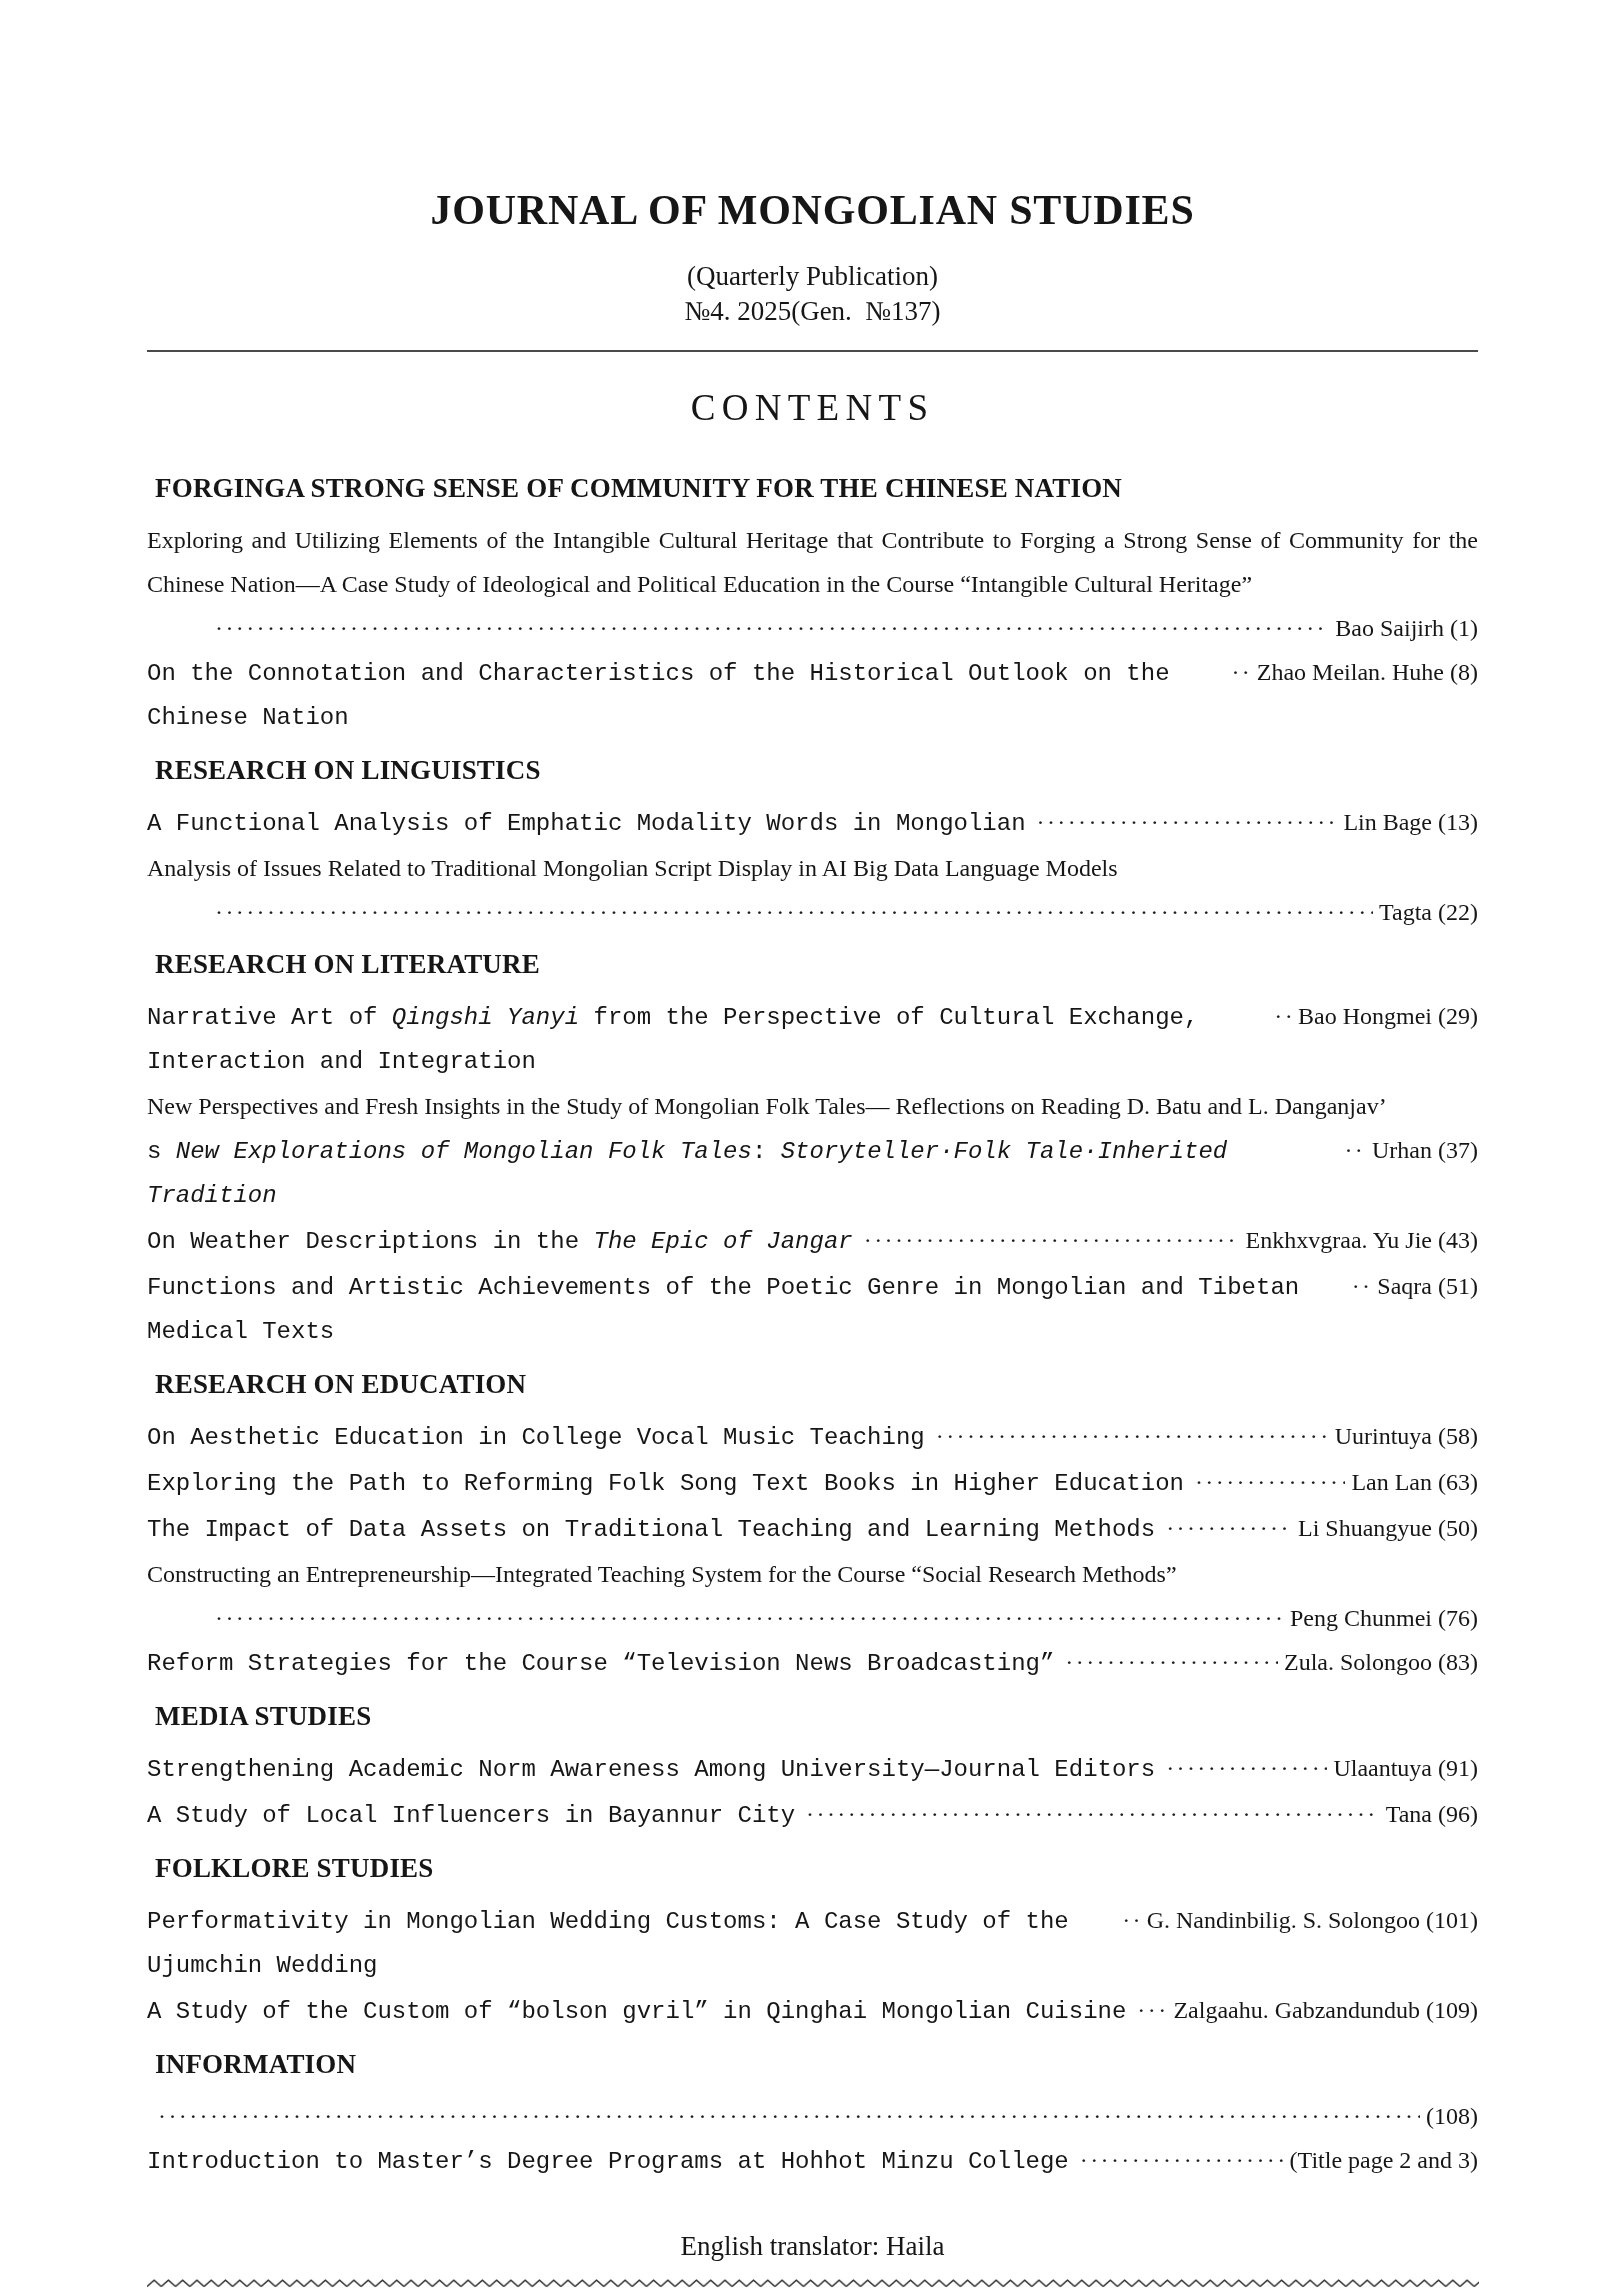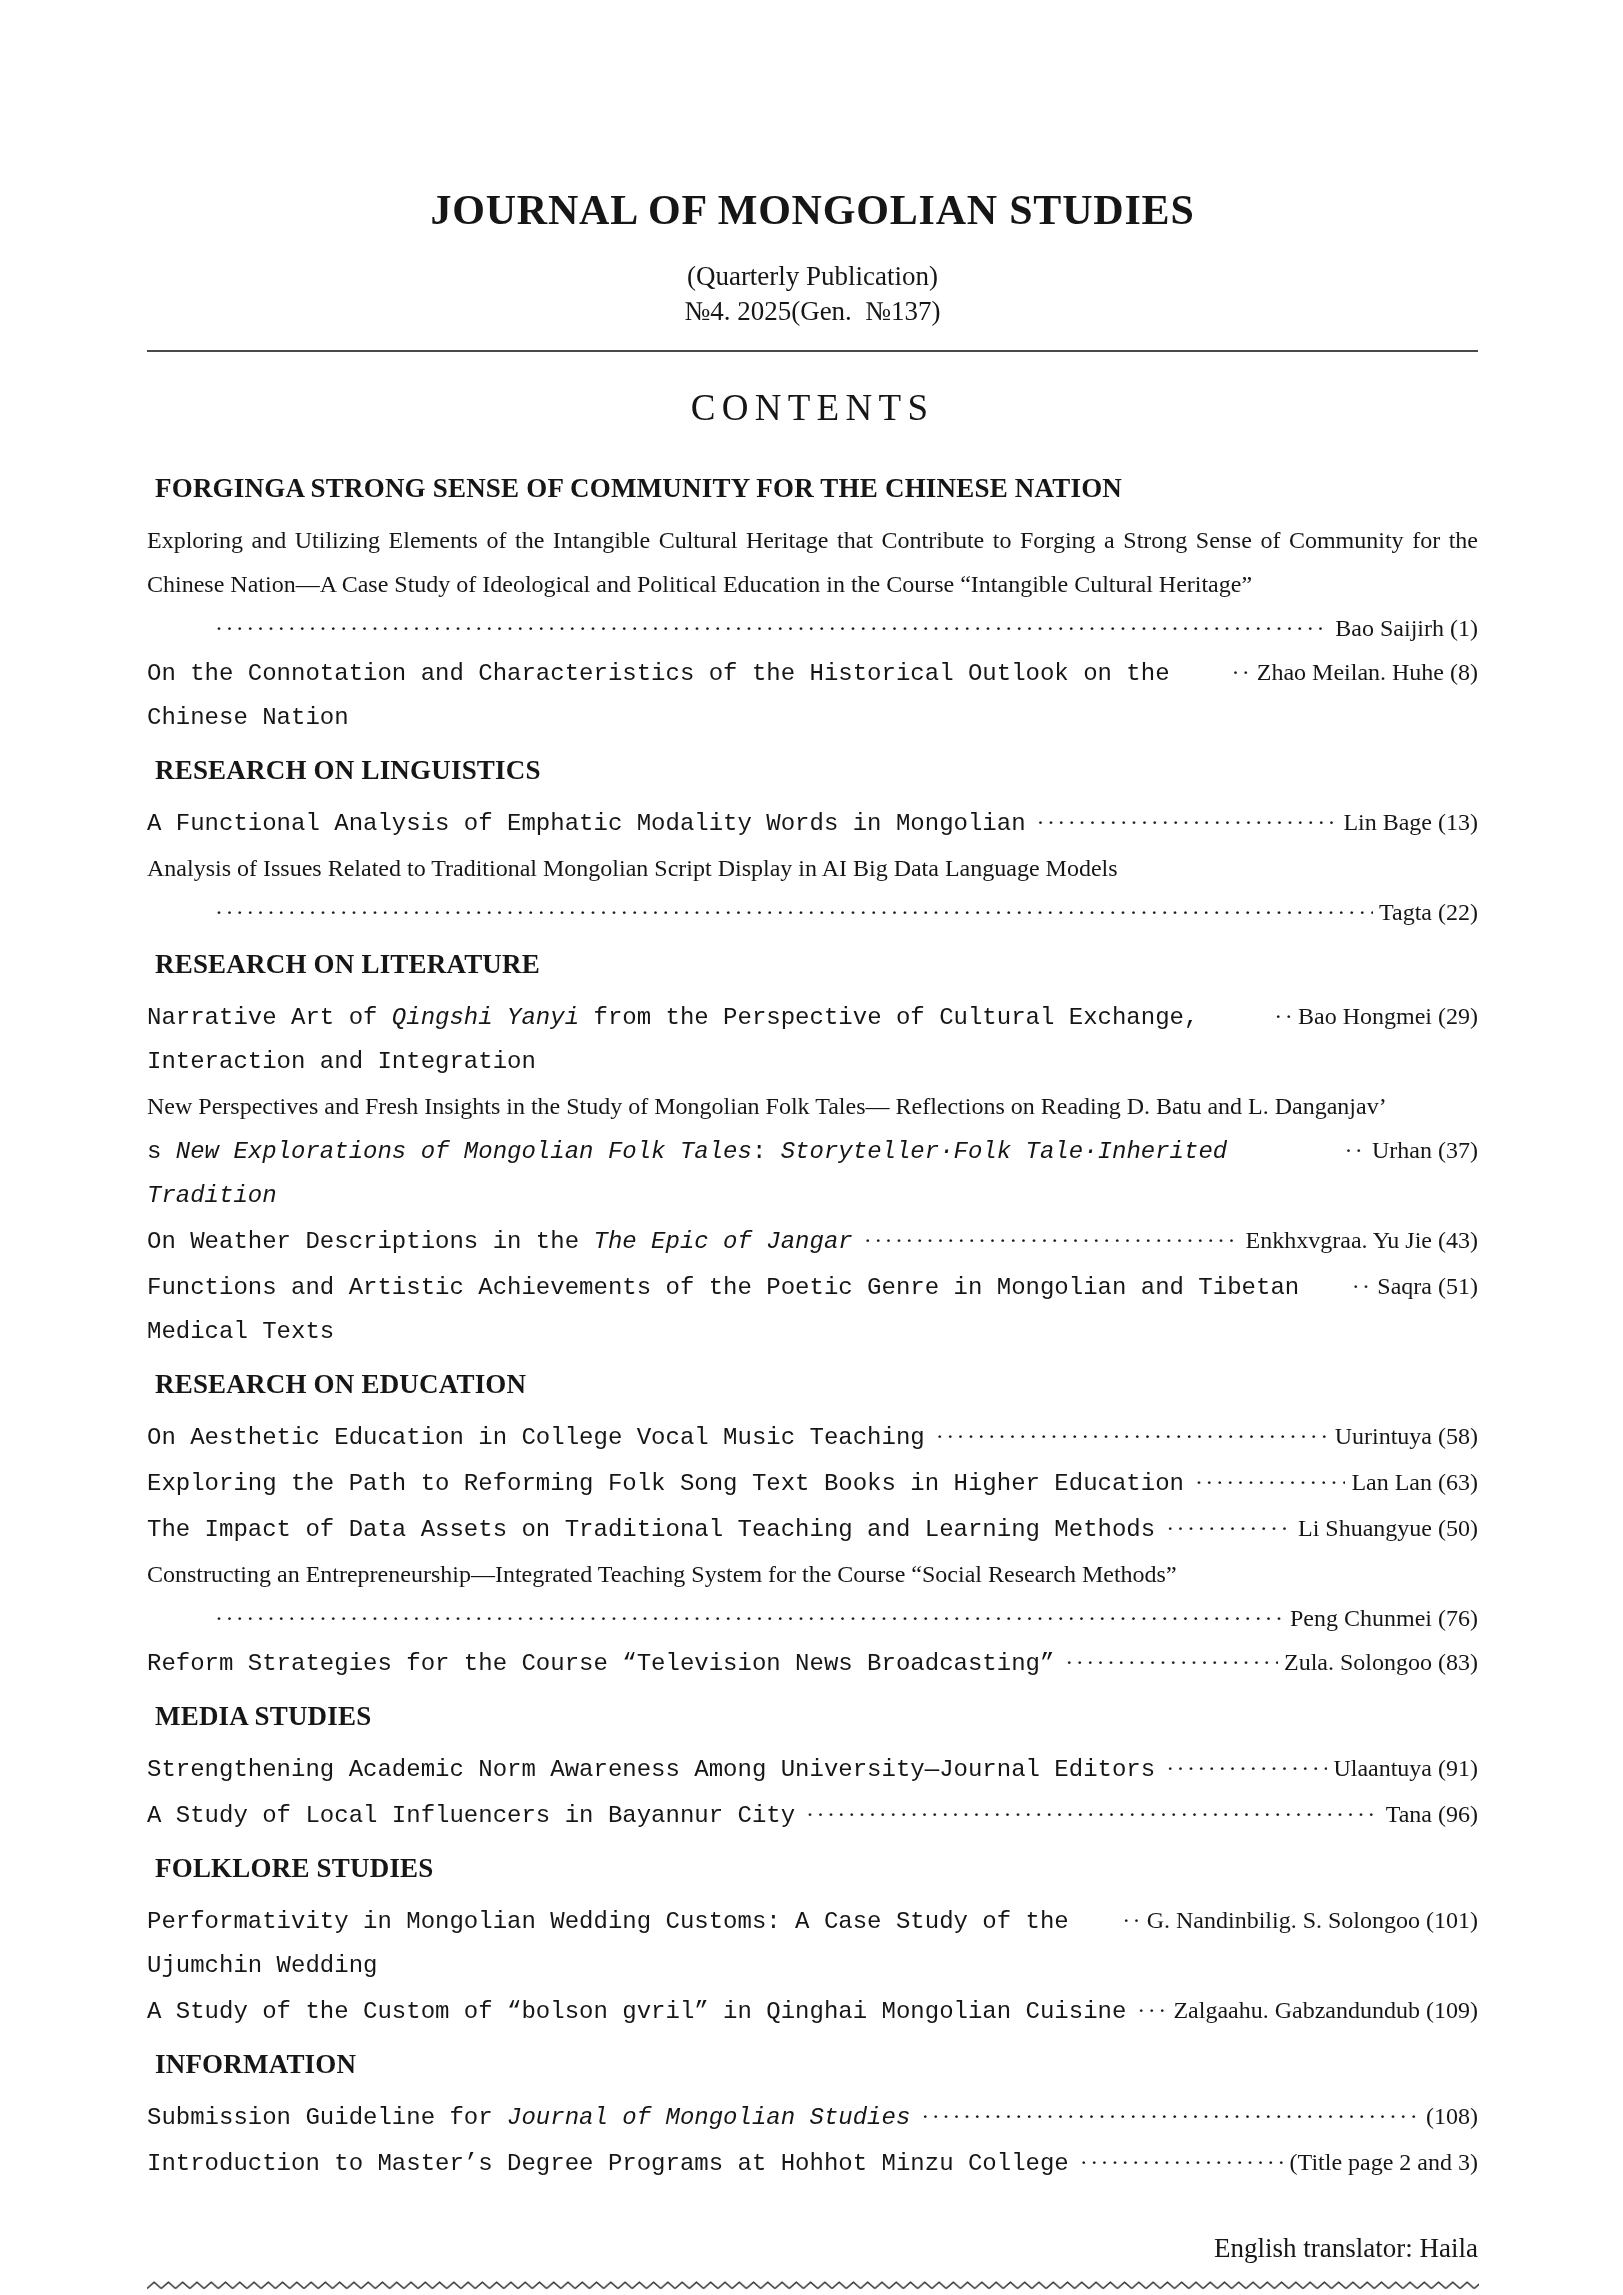--- a/index.html
+++ b/index.html
@@ -50,21 +50,21 @@
     flex: 1 1 22px; min-width: 17.4px;
     overflow: hidden; white-space: nowrap;
     letter-spacing: 2.4px; margin: 0 6.3px 0 11px;
     color: #1c1c1c;
   }
   .author { flex: 0 0 auto; white-space: nowrap; }
   em { font-style: italic; }
 
   .footer-translator {
     margin-top: 40px;
-    font-size: 27px; text-align: right; line-height: 44px;
+    font-size: 27px; text-align: center; line-height: 44px;
     white-space: pre-wrap;
   }
   .wavy { display: block; margin: 9.5px auto 0 auto; }
   .footer-editors {
     margin-top: 11px; padding-left: 73px;
     font-size: 27px; line-height: 44px;
     white-space: pre-wrap;
   }
 </style>
 </head>
@@ -218,21 +218,20 @@
             <span class="entry-title"><span>A Study of the Custom of “bolson gvril” in Qinghai Mongolian Cuisine</span></span>
             <span class="dots">················································································································································································································································································································································································································</span>
             <span class="author">Zalgaahu. Gabzandundub (109)</span>
           </div>
         </div>
       </section>
       <section>
         <h3 class="sec-heading">INFORMATION</h3>
         <div class="entry">
           <div class="line">
-            <span class="entry-title"><span>Submission Guideline for </span><em>Journal of Mongolian Studies</em></span>
             <span class="dots">················································································································································································································································································································································································································</span>
             <span class="author">(108)</span>
           </div>
         </div>
         <div class="entry">
           <div class="line">
             <span class="entry-title"><span>Introduction to Master’s Degree Programs at Hohhot Minzu College</span></span>
             <span class="dots">················································································································································································································································································································································································································</span>
             <span class="author">(Title page 2 and 3)</span>
           </div>

